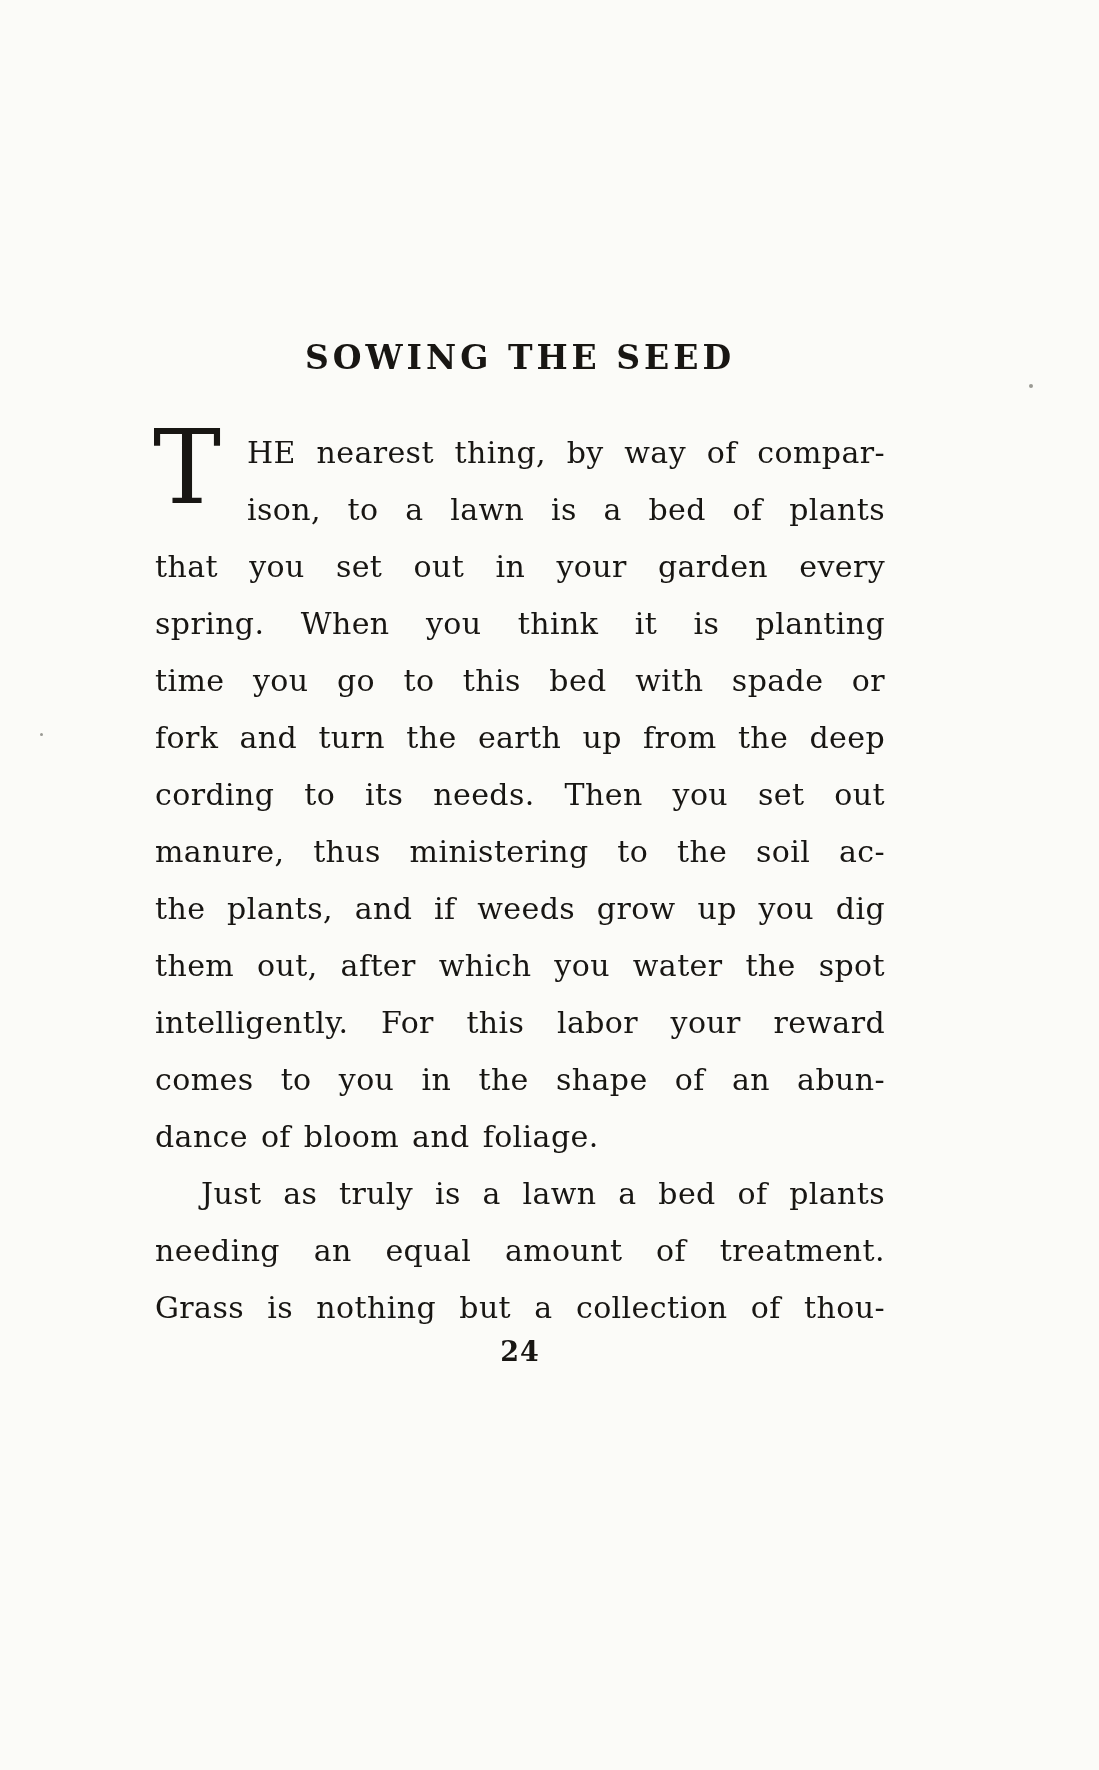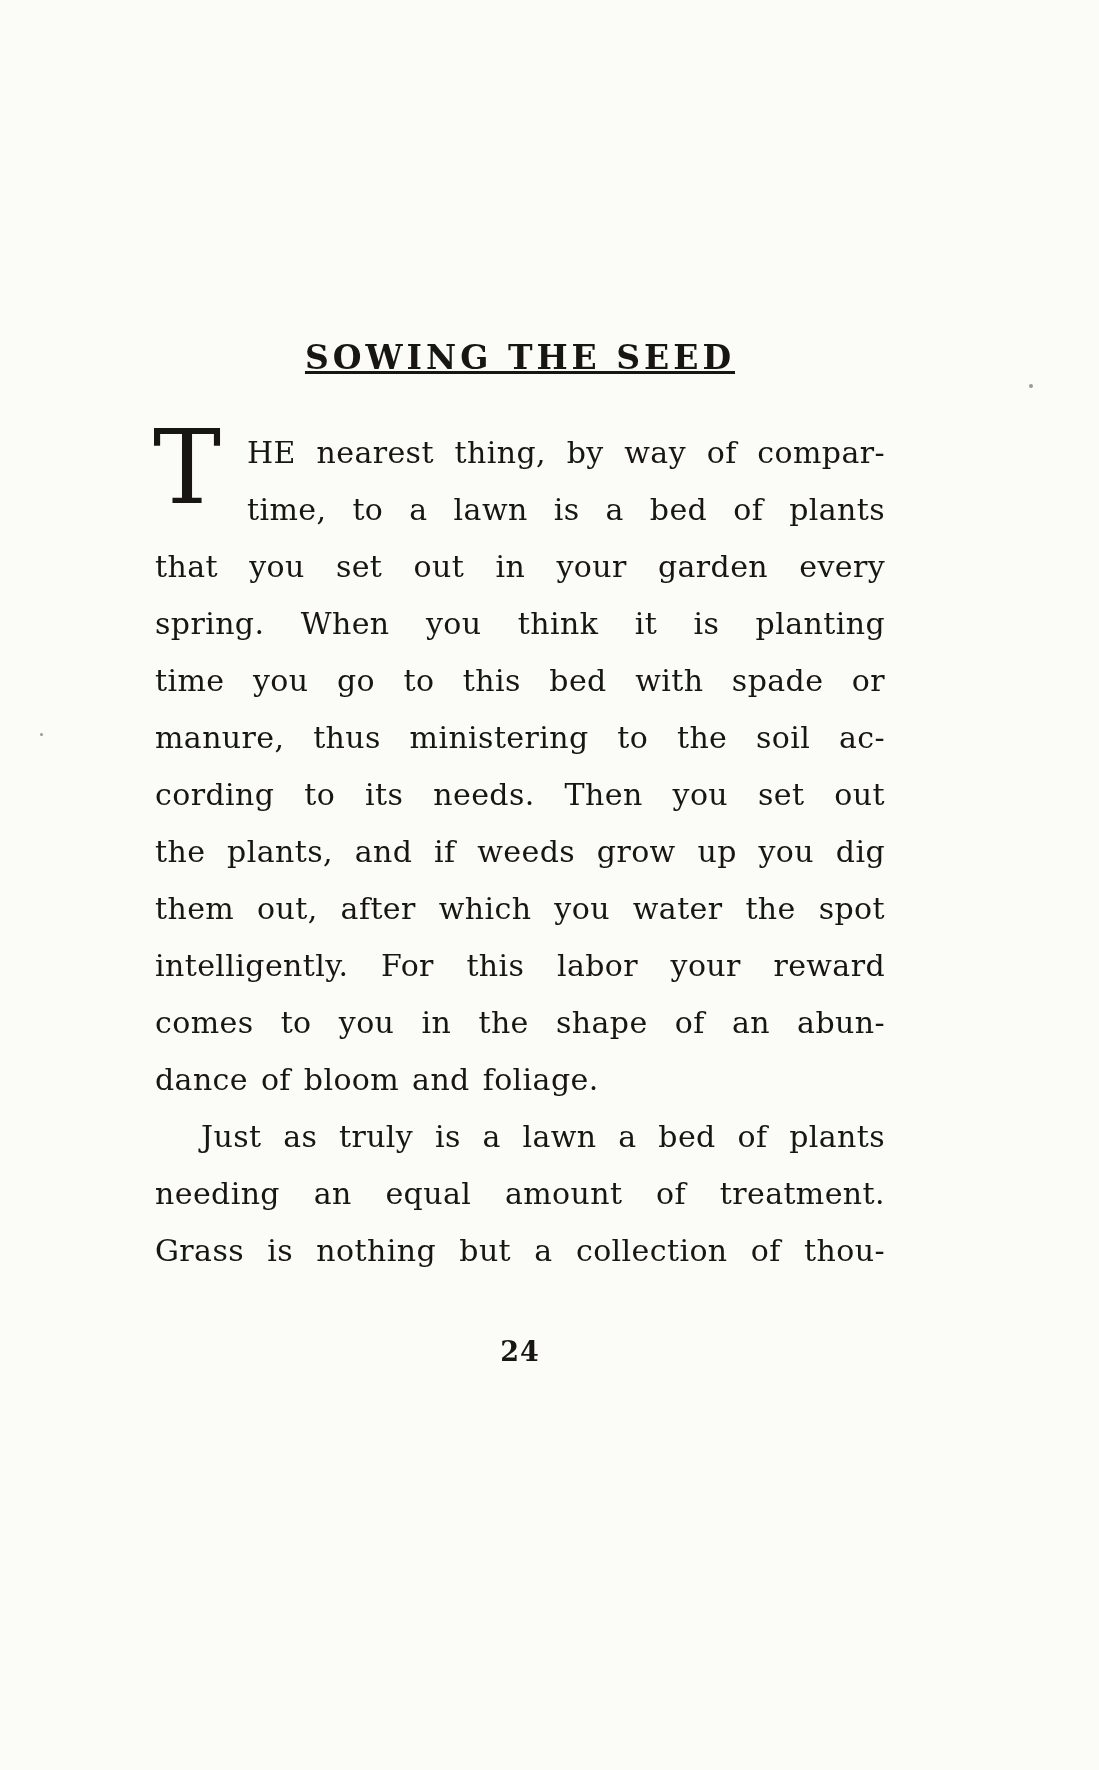--- a/index.html
+++ b/index.html
@@ -21,21 +21,20 @@
     position:absolute;
     top:338px;
     left:155px;
     width:730px;
     margin:0;
     text-align:center;
     font-size:33px;
     font-weight:700;
     letter-spacing:4px;
     color:var(--ink);
-    text-decoration:underline;
   }
   .text-block{
     position:absolute;
     top:424px;
     left:155px;
     width:730px;
   }
   .para{position:relative;}
   .line{
     font-size:30px;
@@ -81,26 +80,27 @@
 
 <div class="page">
 
   <h1 class="chapter-title">SOWING THE SEED</h1>
 
   <div class="text-block">
 
     <div class="para">
       <span class="dropcap">T</span>
       <div class="line dc">HE nearest thing, by way of compar-</div>
-      <div class="line dc">time, to a lawn is a bed of plants</div>
+      <div class="line dc">ison, to a lawn is a bed of plants</div>
       <div class="line">that you set out in your garden every</div>
       <div class="line">spring.  When you think it is planting</div>
       <div class="line">time you go to this bed with spade or</div>
+      <div class="line">fork and turn the earth up from the deep</div>
+      <div class="line">cording to its needs.  Then you set out</div>
       <div class="line">manure, thus ministering to the soil ac-</div>
-      <div class="line">cording to its needs.  Then you set out</div>
       <div class="line">the plants, and if weeds grow up you dig</div>
       <div class="line">them out, after which you water the spot</div>
       <div class="line">intelligently.  For this labor your reward</div>
       <div class="line">comes to you in the shape of an abun-</div>
       <div class="line lastline">dance of bloom and foliage.</div>
     </div>
 
     <div class="para">
       <div class="line indent">Just as truly is a lawn a bed of plants</div>
       <div class="line">needing an equal amount of treatment.</div>

